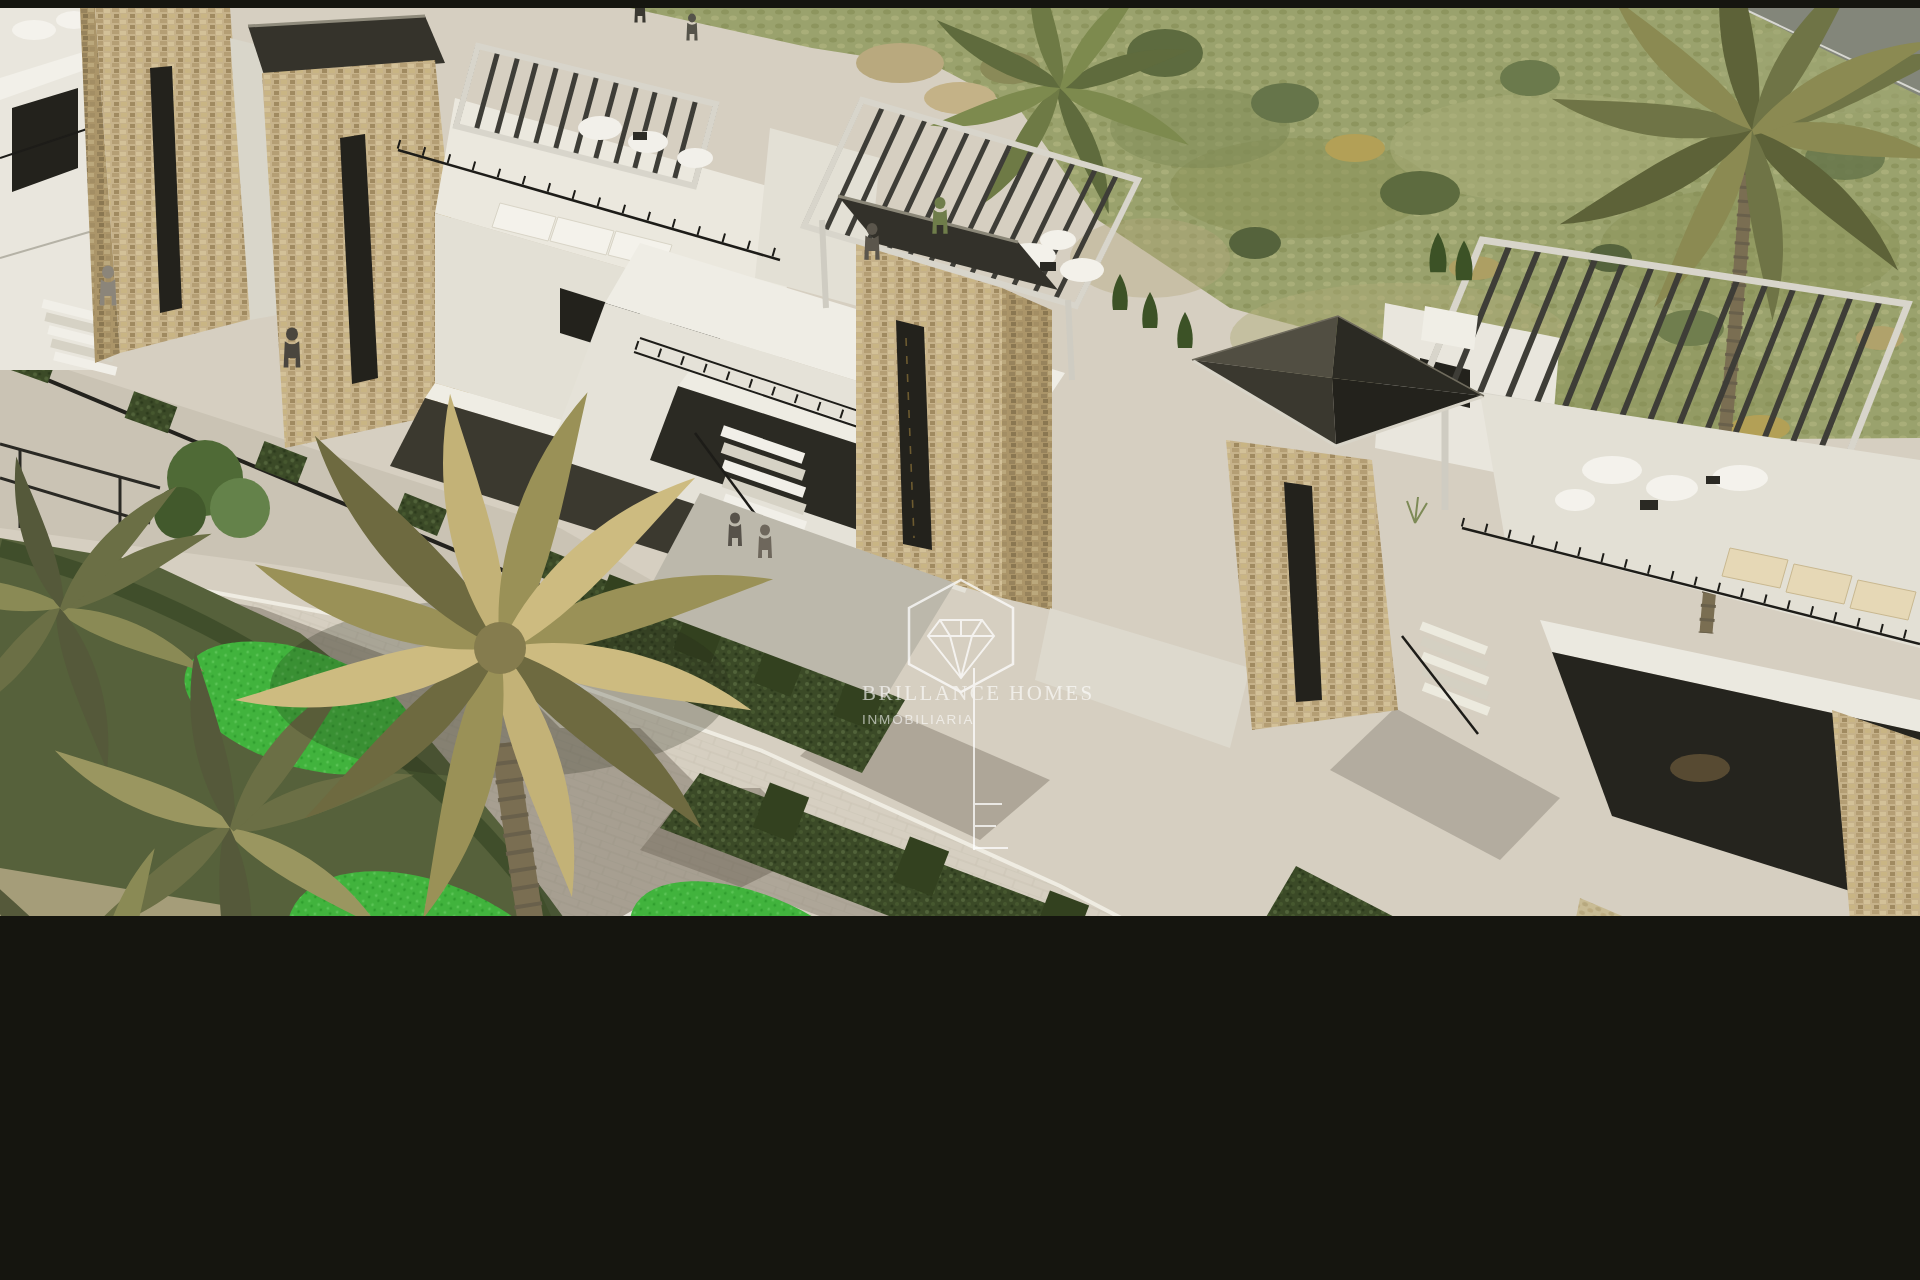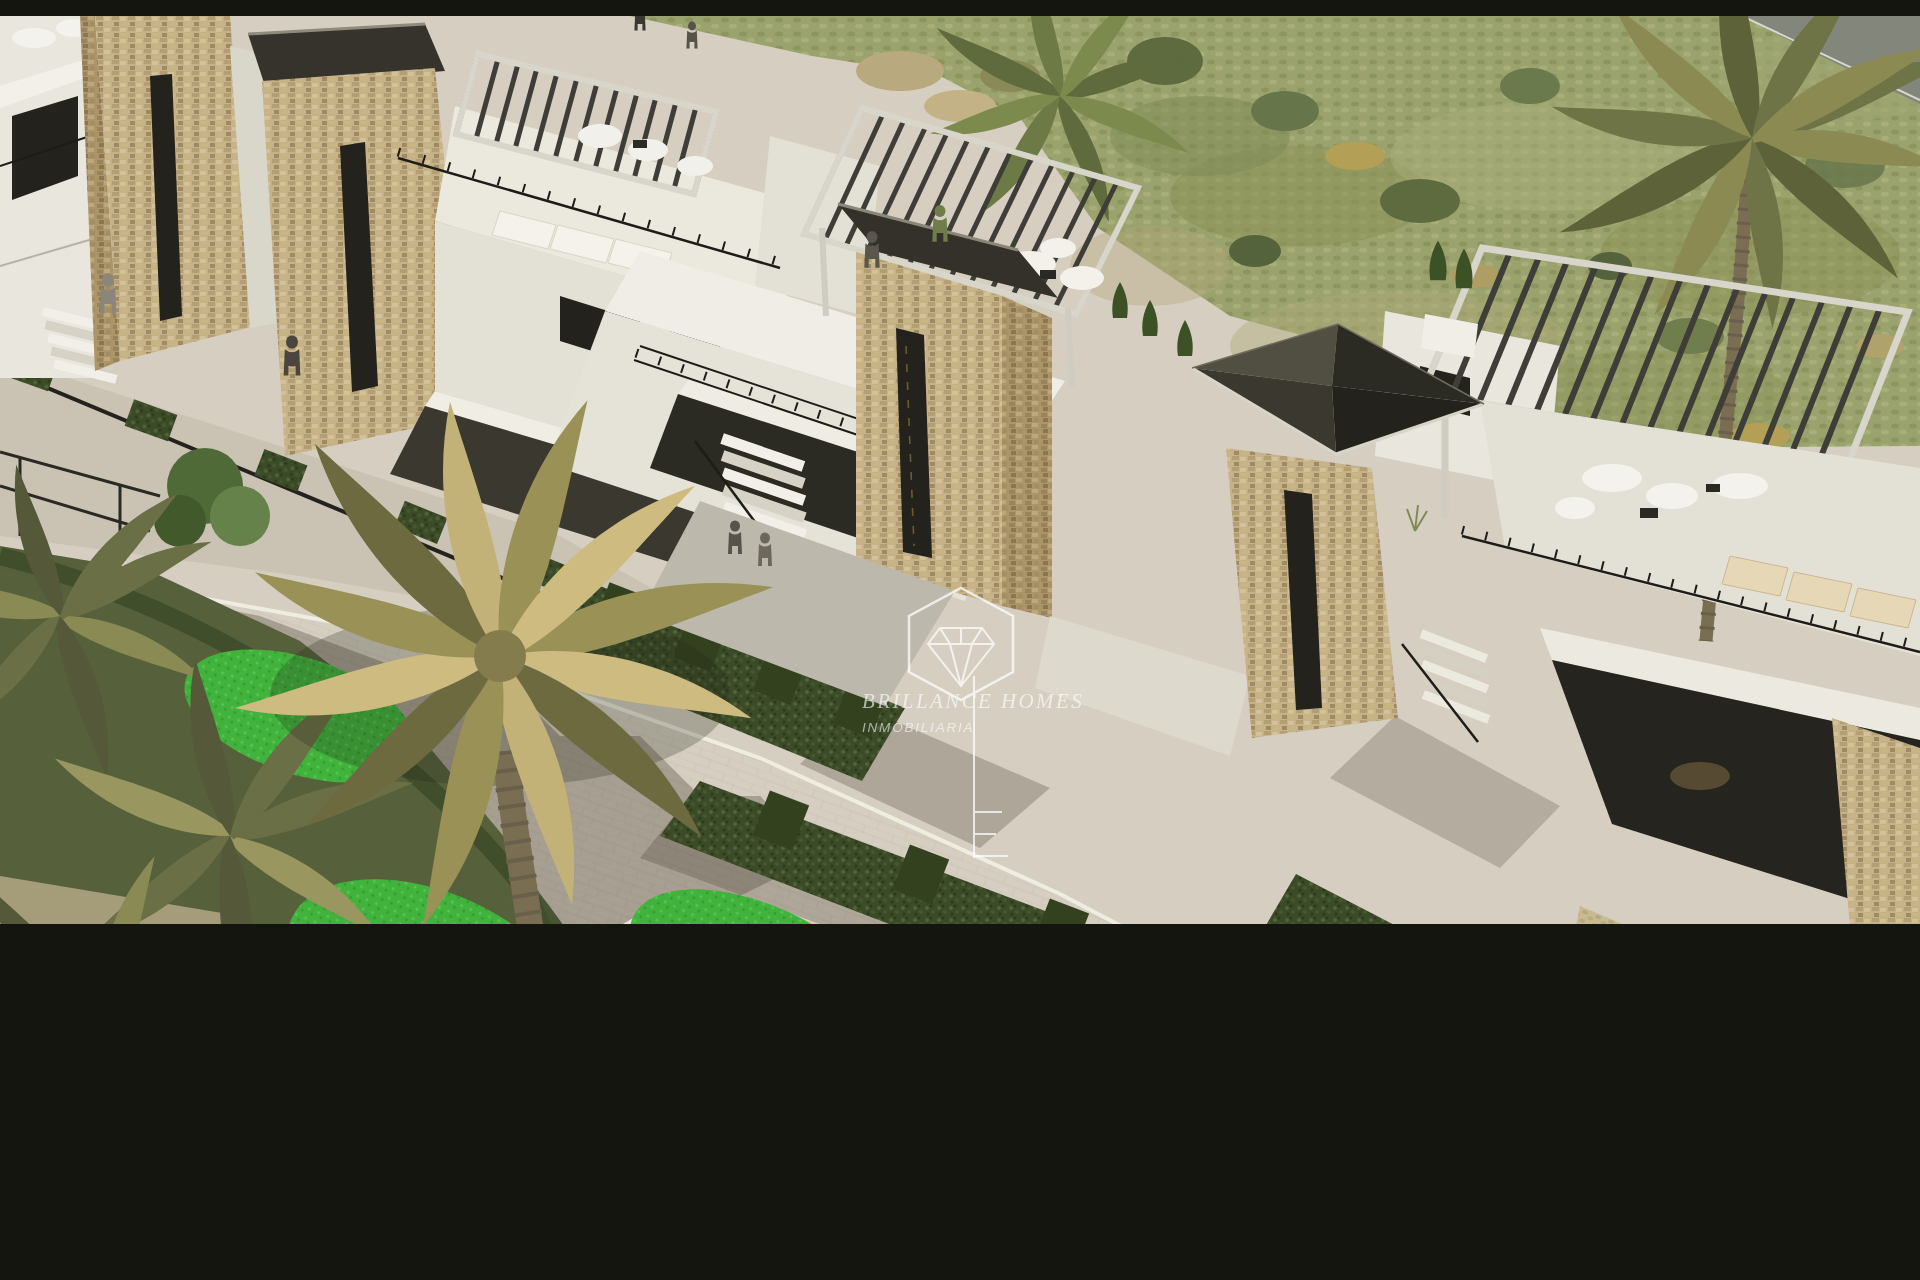--- a/index.html
+++ b/index.html
@@ -1,17 +1,17 @@
 <!DOCTYPE html>
 <html style="--road: #d6cfc1; --sidewalk: #cac3b4; --field: #9aa26d; --field_gray: #83867a; --lawn: #41b33d; --garden: #56613b; --white_wall: #e9e6dd; --wall_shade: #d9d6ca; --wall_dark: #a9a699; --opening: #23221c; --porch: #3b392f; --stone: #c6b28a; --stone_shade: #ab9569; --pergola_slat: #3e3d37; --pergola_frame: #d8d5cb; --hedge: #3b4a27; --hedge_dark: #33411f; --rail: #1d1c18; --glass: #33312a; --palm_dark: #6e6a40; --palm_mid: #9a9157; --palm_light: #c3b277; --palm_gold: #cdbb80; --trunk: #7a6e52; --cypress: #3c5226; --watermark: #ffffff;"><head>
 <meta charset="utf-8">
 <style>
   html,body{margin:0;padding:0;background:#15150f;}
-  .stage{position:relative;width:1920px;height:908px;margin:16px auto;overflow:hidden;
-         font-family:"Liberation Sans",sans-serif;font-style:italic;}
+  .stage{position:relative;width:1920px;height:908px;margin:8px auto;overflow:hidden;
+         font-family:"Liberation Sans",sans-serif;}
   .stage svg{position:absolute;left:0;top:0;display:block;}
   text.brand{font-family:"Liberation Serif",serif;font-size:21px;letter-spacing:2.4px;
              fill:rgba(255,255,255,.84);}
   text.sub{font-family:"Liberation Sans",sans-serif;font-size:13.5px;letter-spacing:1.8px;
            fill:rgba(255,255,255,.80);}
 </style>
 </head>
 <body>
 
 <div class="stage">

